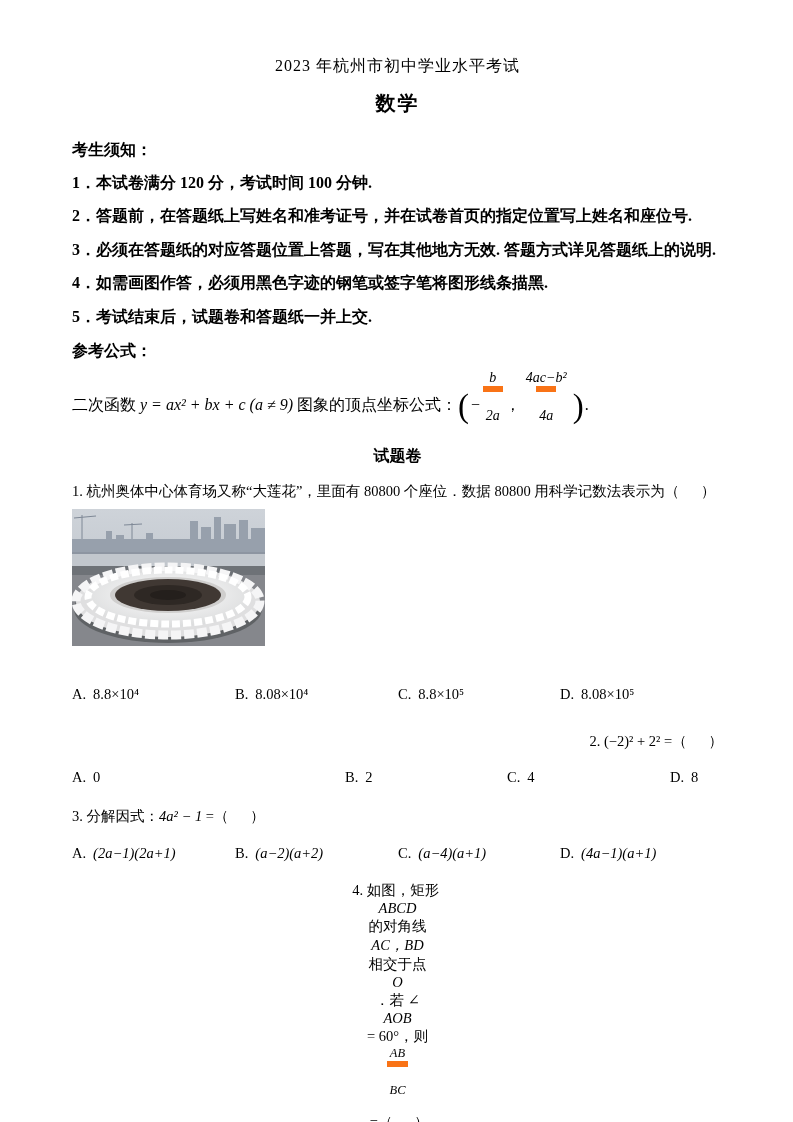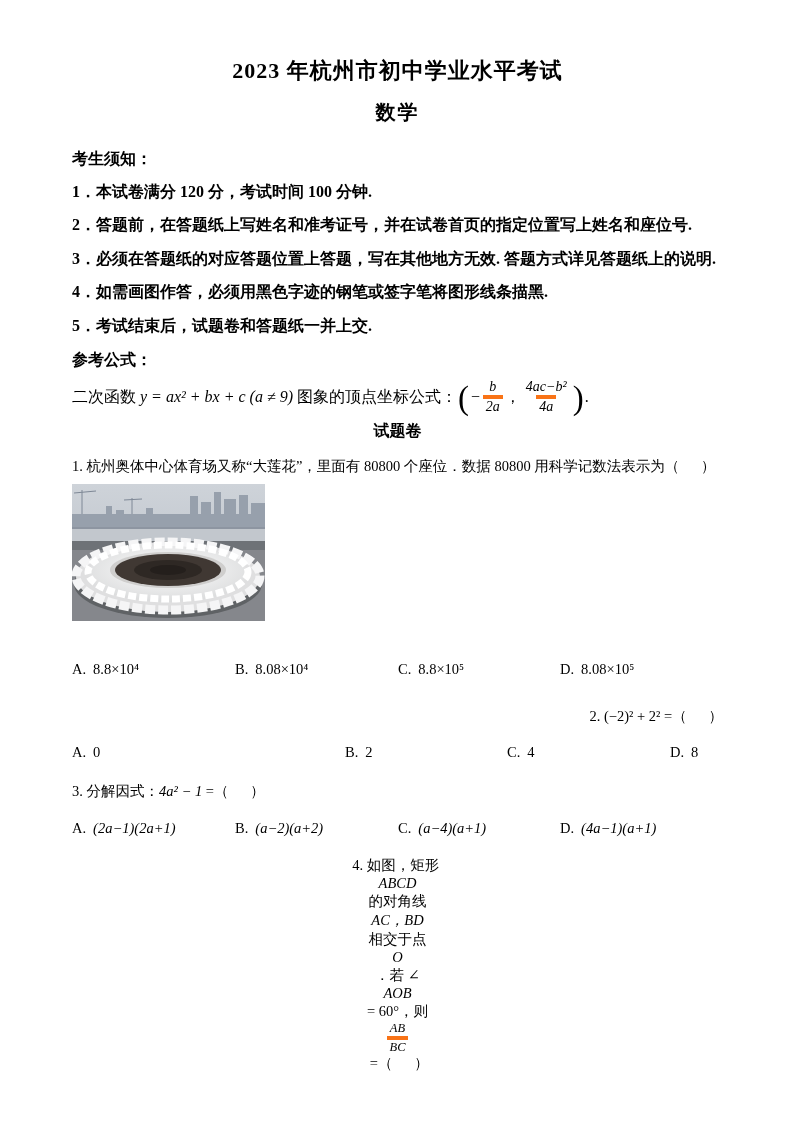--- a/index.html
+++ b/index.html
@@ -4,32 +4,32 @@
 <style>
   * { margin:0; padding:0; box-sizing:border-box; }
   html, body { width:793px; height:1122px; }
   body {
     background:#ffffff;
     color:#000000;
     font-family:"Liberation Serif","DejaVu Serif",serif;
   }
   .page { width:793px; height:1122px; padding:56px 70px 0 72px; overflow:hidden; }
 
-  .title   { font-size:22px; font-weight:700; text-align:center; letter-spacing:1px; }
+  .title   { font-size:16px; font-weight:400; text-align:center; letter-spacing:1px; }
   .subject { font-size:20px; font-weight:700; text-align:center; margin-top:13px; letter-spacing:2px; }
 
   .notice-head  { font-size:16px; font-weight:700; margin-top:23px; }
   .notice-item  { font-size:16px; font-weight:700; margin-top:11px; line-height:1.4; }
   .ref-head     { font-size:16px; font-weight:700; margin-top:13px; }
 
   .formula-line { margin-top:8px; font-size:16px; display:flex; align-items:center; white-space:pre; }
   .math { font-style:italic; }
   .frac { display:inline-flex; flex-direction:column; align-items:center; font-size:14px; line-height:1.15; margin:0 2px; }
   .frac .num { display:block; padding:0 3px; }
-  .frac .den { display:block; border-top:4px solid #f97316; padding:0 3px; }
+  .frac .den { display:block; border-top:6px solid #f97316; padding:16px 3px; }
   .bigparen { font-size:33px; line-height:1; font-style:normal; margin:0 1px; transform:scaleY(1.05); }
 
   .paper-title  { font-size:16px; font-weight:700; text-align:center; margin-top:6px; }
   .section-head { font-size:16px; font-weight:700; margin-top:13px; }
 
   .q-text { font-size:14.5px; margin-top:14px; line-height:1.45; white-space:pre-wrap; }
   .q-line { display:flex; align-items:center; font-size:14.5px; white-space:pre; }
   .q2 { margin-top:28px;text-align:right; }
   .q3 { margin-top:21px; }
   .q4 { margin-top:19px;flex-direction:column; }

